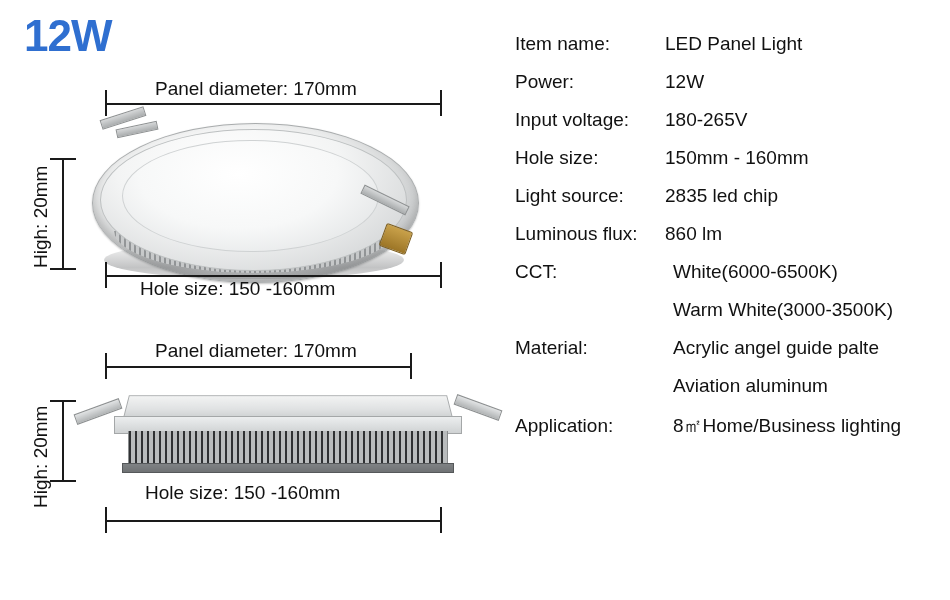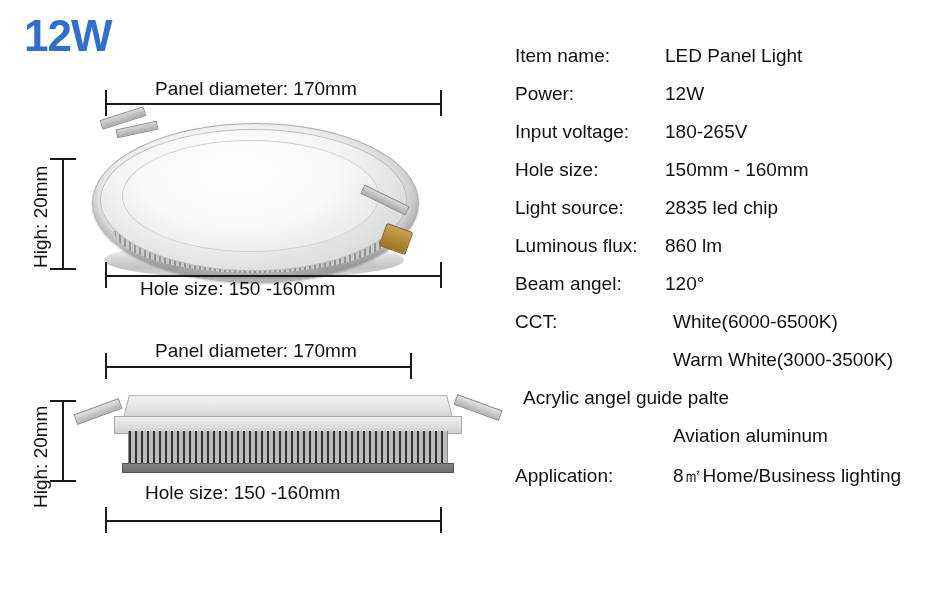--- a/index.html
+++ b/index.html
@@ -26,21 +26,21 @@
 
   .left-pane {
     position: absolute;
     left: 0; top: 0;
     width: 505px;
     height: 600px;
   }
 
   .right-pane {
     position: absolute;
-    left: 515px; top: 12px;
+    left: 515px; top: 0;
     width: 435px;
     height: 454px;
   }
 
   
   .wattage {
     position: absolute;
     left: 24px;
     top: 14px;
     font-size: 44px;
@@ -335,32 +335,29 @@
       </div>
       <div class="spec-row">
         <div class="spec-key">Light source:</div>
         <div class="spec-val">2835 led chip</div>
       </div>
       <div class="spec-row">
         <div class="spec-key">Luminous flux:</div>
         <div class="spec-val">860 lm</div>
       </div>
       <div class="spec-row">
-        <div class="spec-key">Beam angel:</div>
-        <div class="spec-val">120°</div>
-      </div>
-      <div class="spec-row">
         <div class="spec-key">CCT:</div>
         <div class="spec-val indent">White(6000-6500K)</div>
       </div>
       <div class="spec-row cont">
         <div class="spec-key"></div>
         <div class="spec-val indent">Warm White(3000-3500K)</div>
       </div>
       <div class="spec-row">
+        <div class="spec-key">Material:</div>
         <div class="spec-val indent">Acrylic angel guide palte</div>
       </div>
       <div class="spec-row cont">
         <div class="spec-key"></div>
         <div class="spec-val indent">Aviation aluminum</div>
       </div>
       <div class="spec-row">
         <div class="spec-key">Application:</div>
         <div class="spec-val indent">8㎡Home/Business lighting</div>
       </div>

